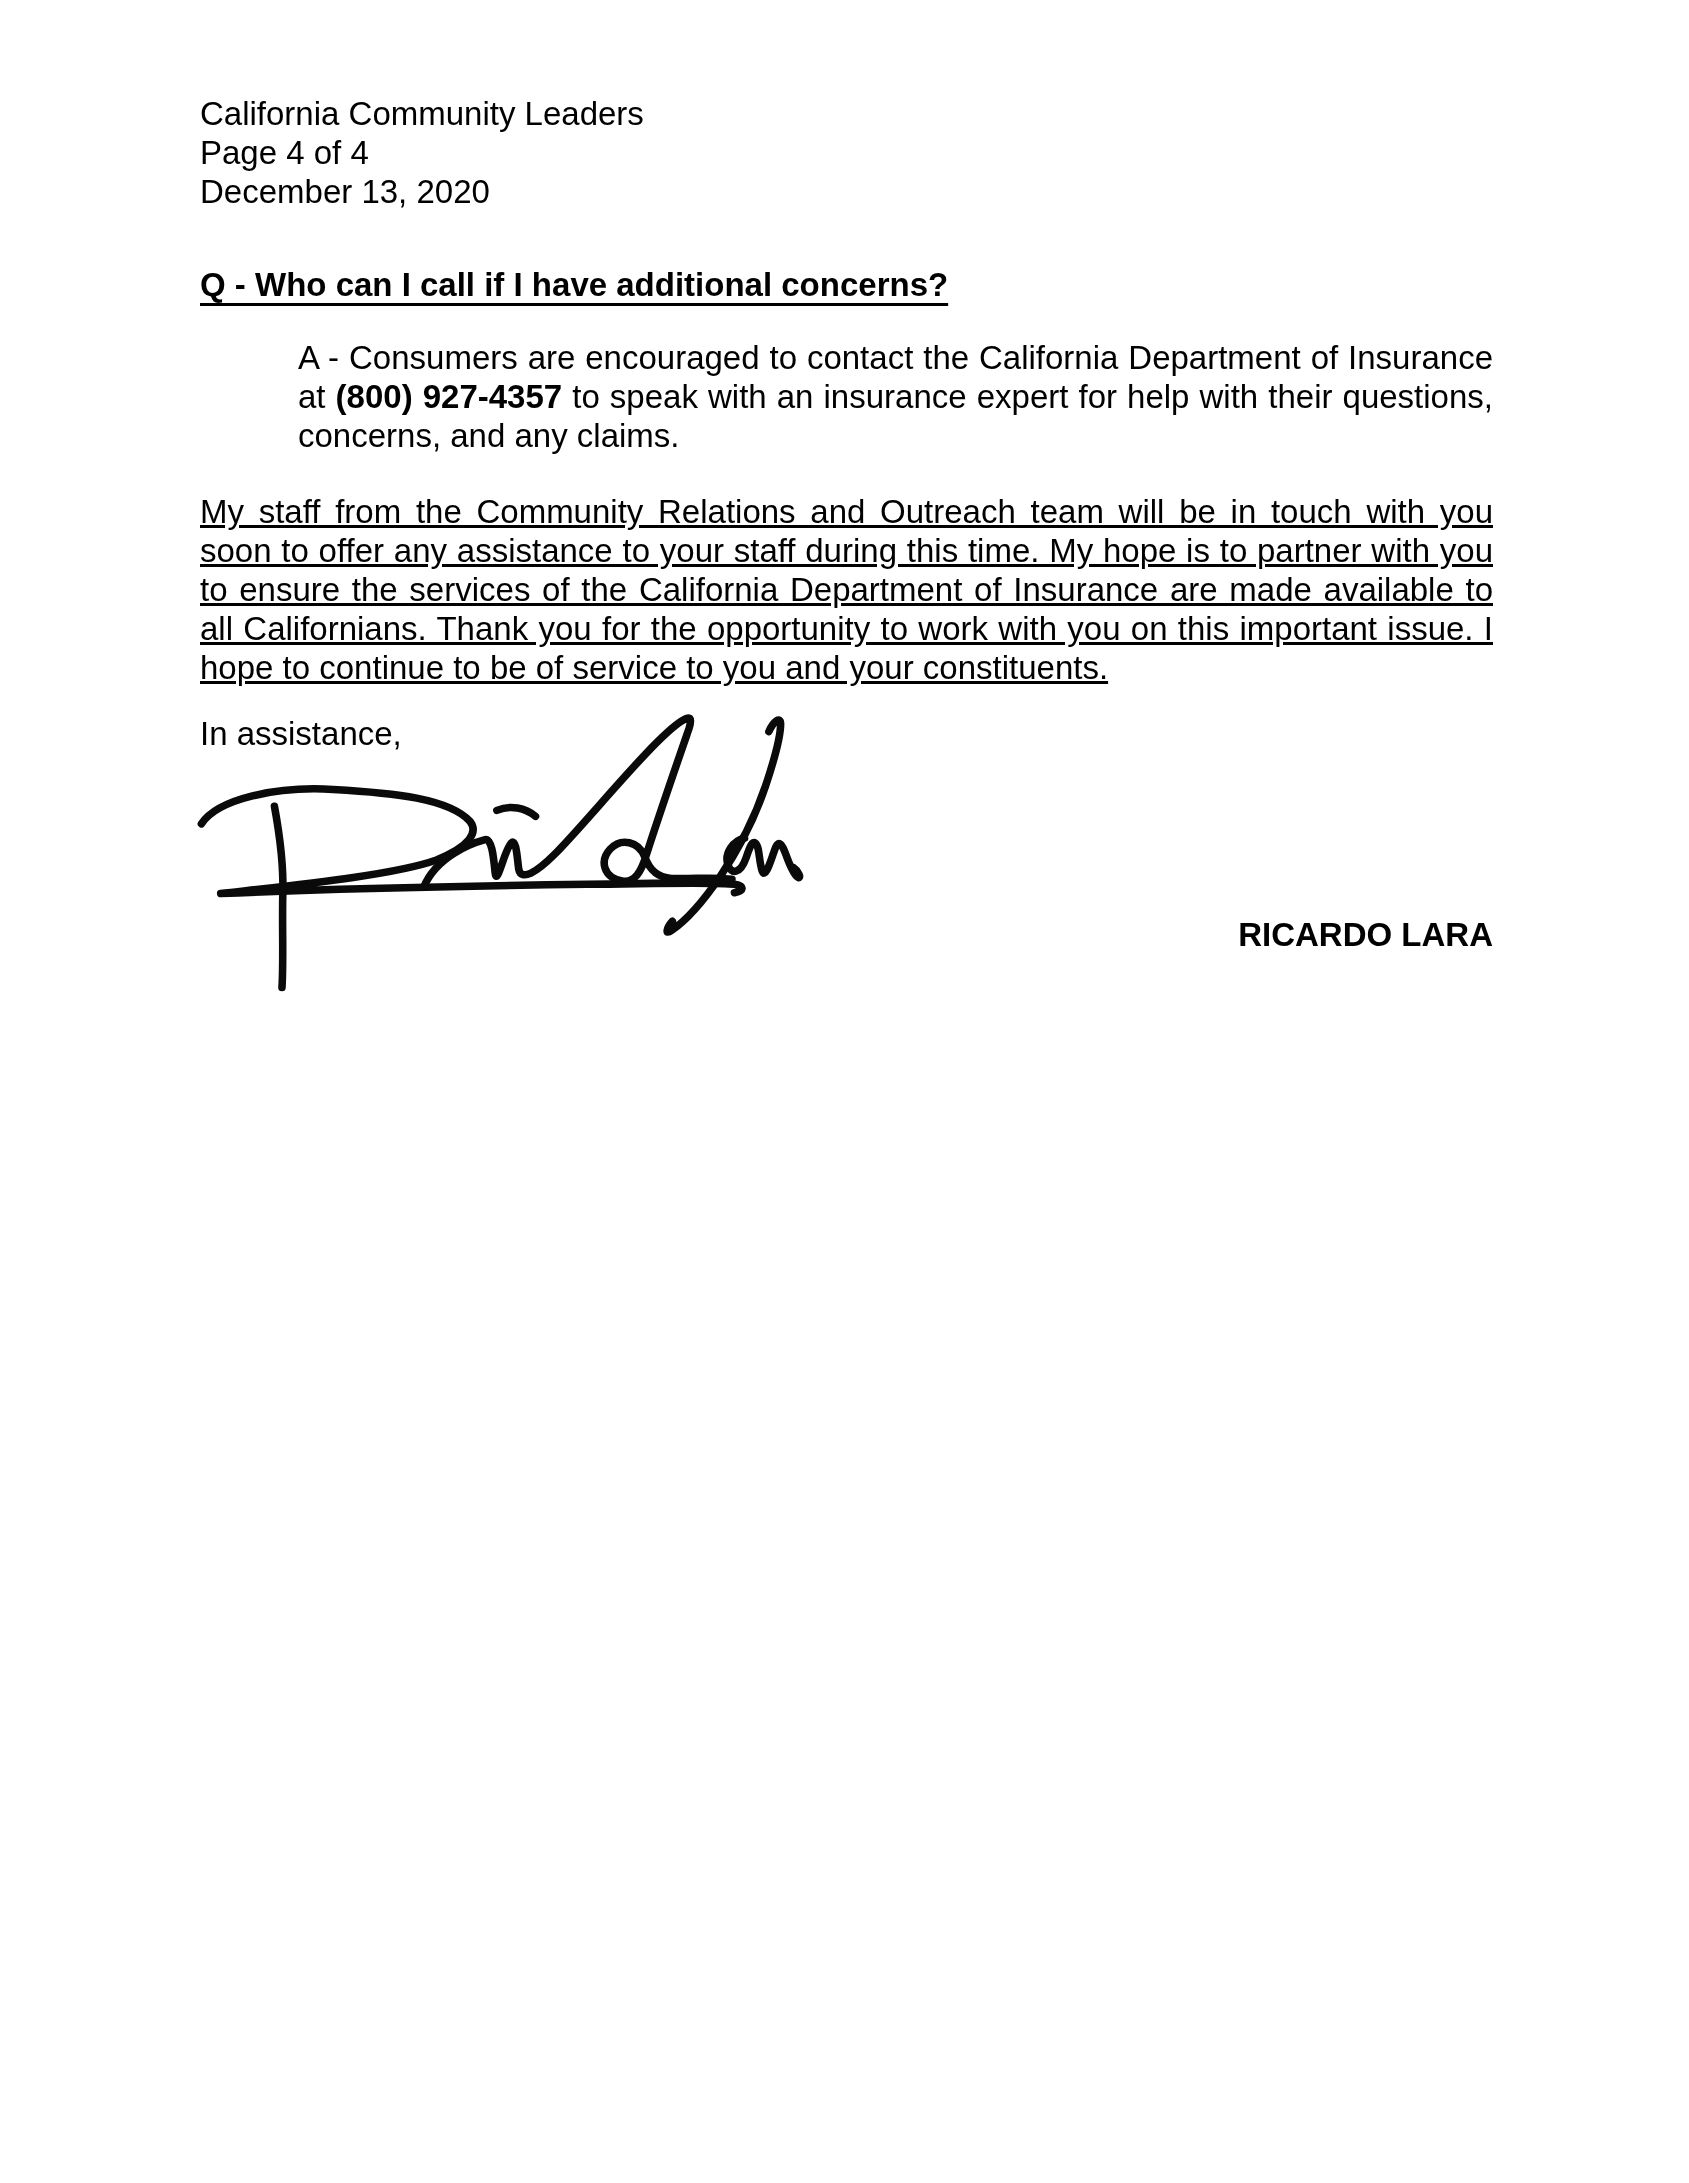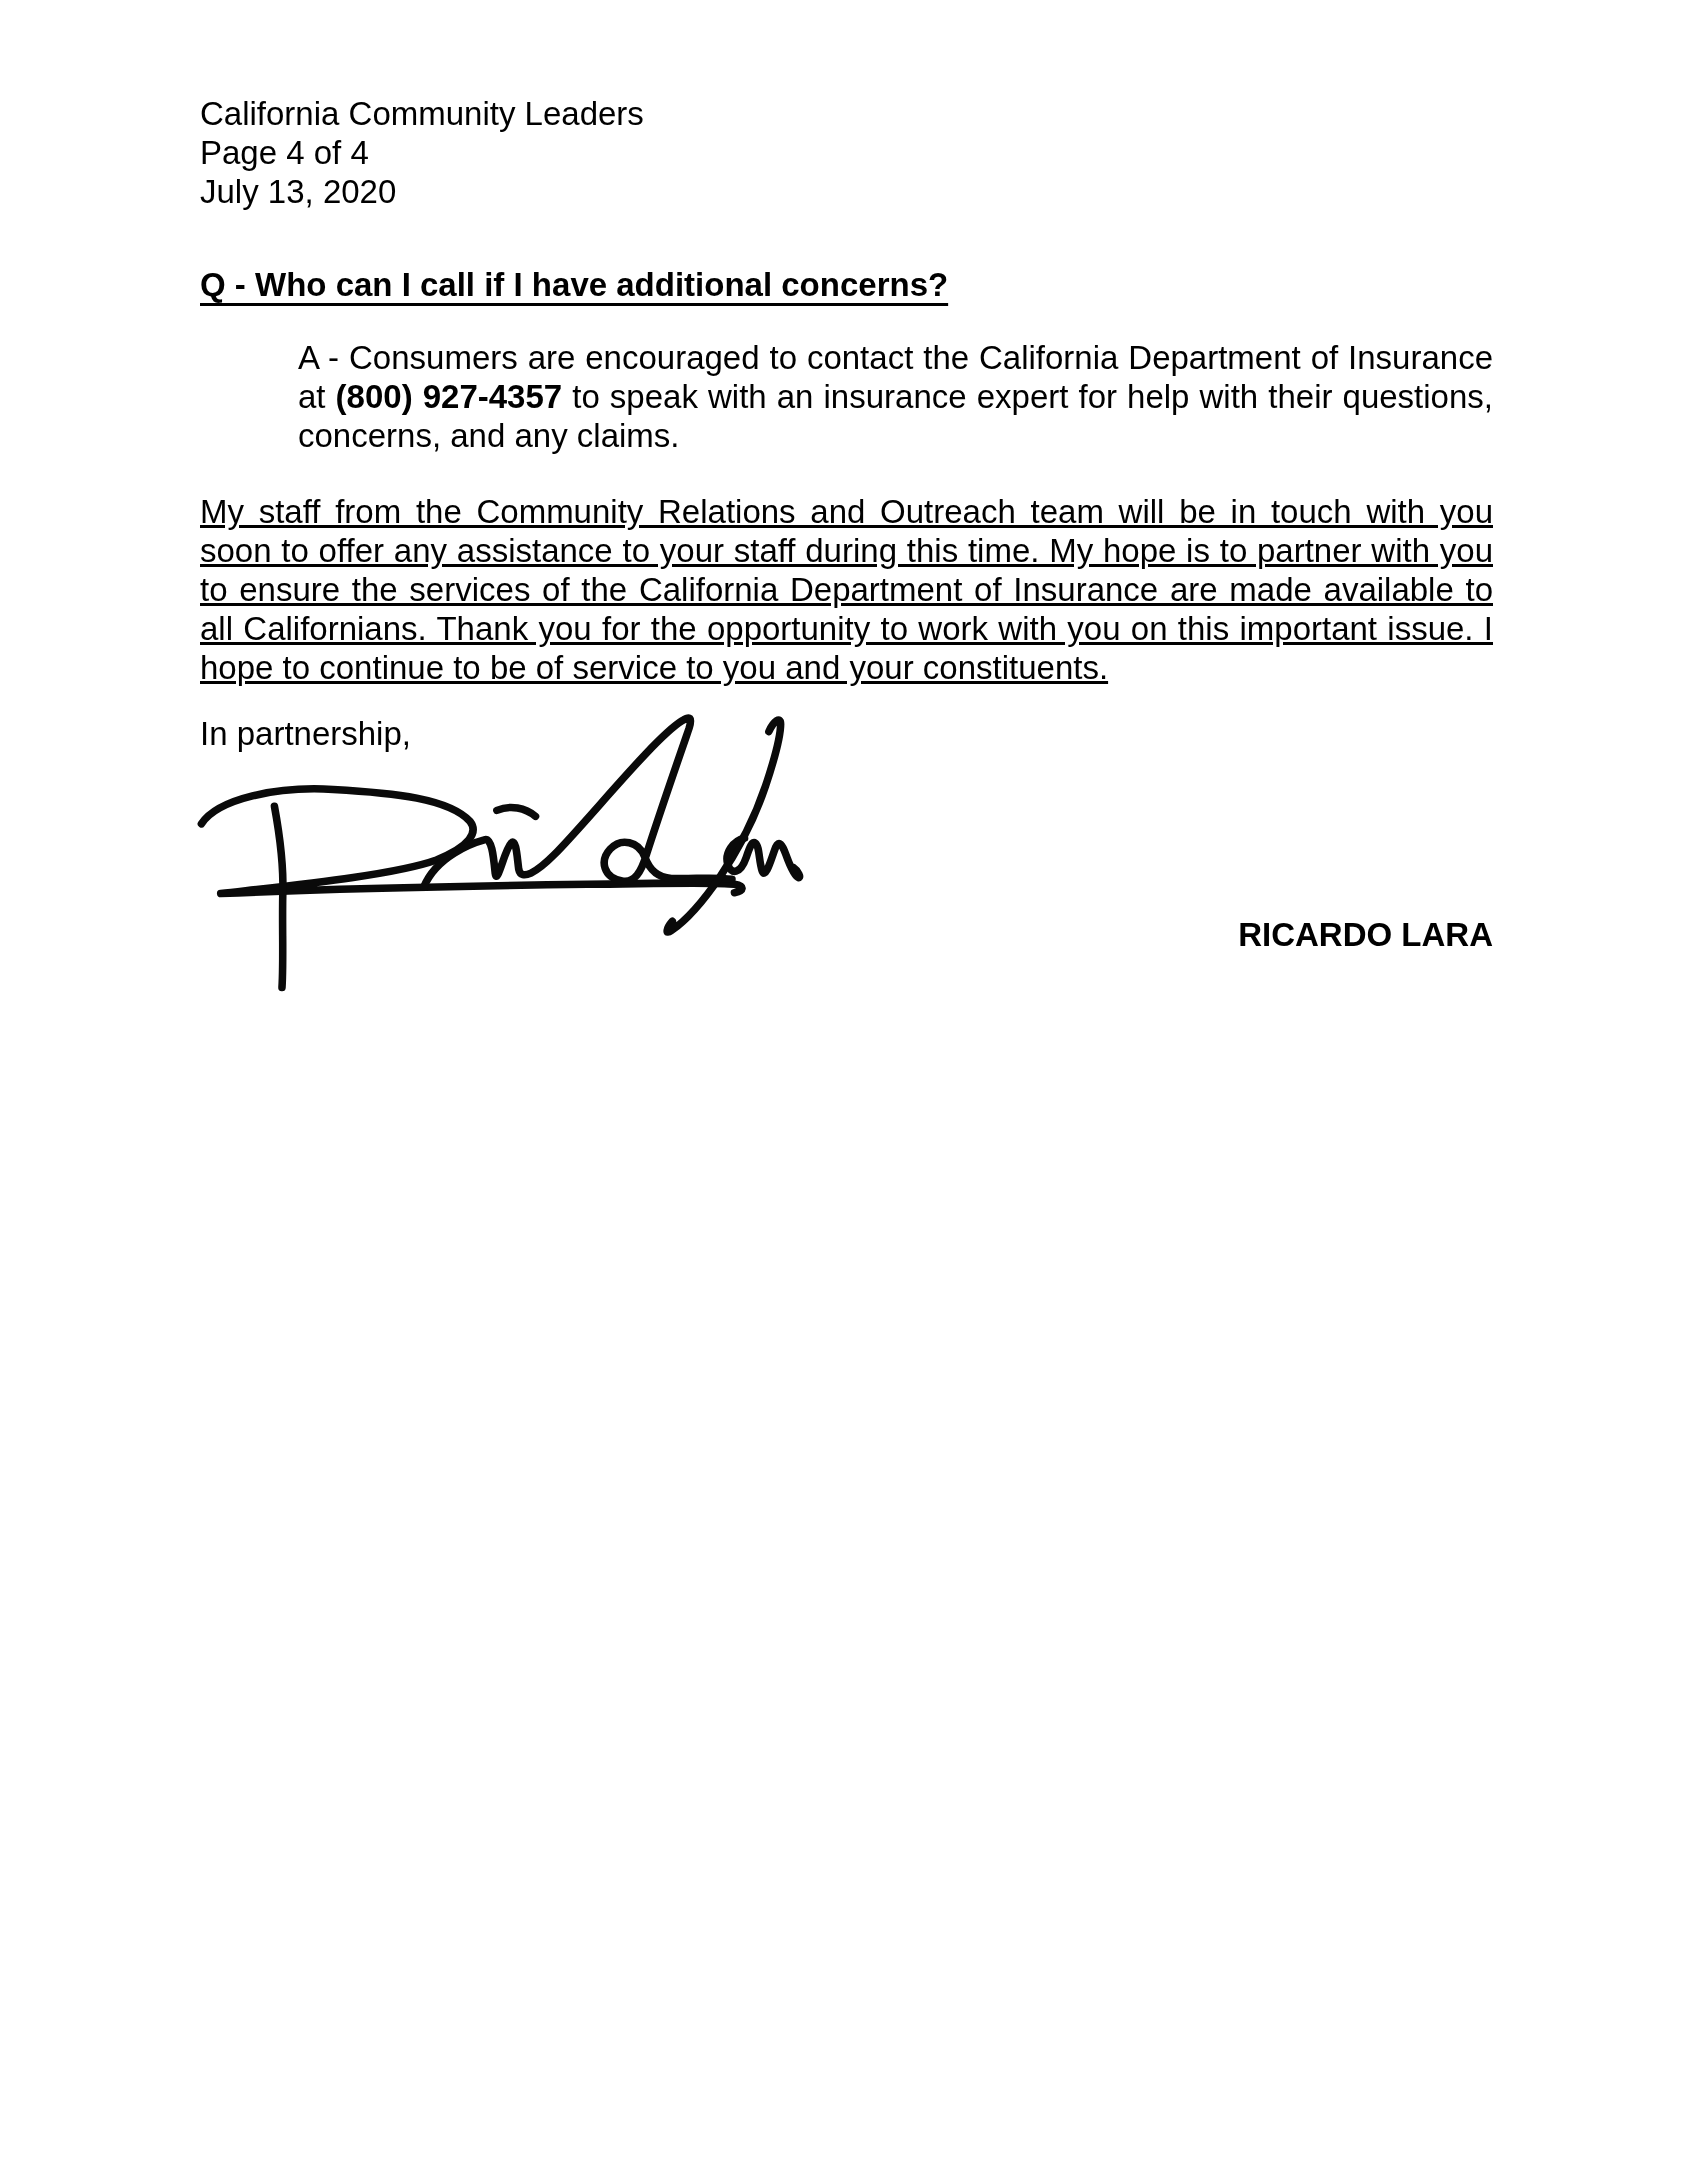--- a/index.html
+++ b/index.html
@@ -70,32 +70,32 @@
 </style>
 </head>
 <body>
 
 <div class="page">
   <div class="content">
 
     <div class="header">
       <div>California Community Leaders</div>
       <div>Page 4 of 4</div>
-      <div>July 13, 2020</div>
+      <div>December 13, 2020</div>
     </div>
 
     <div class="question">
       <span class="q-text">Q - Who can I call if I have additional concerns?</span>
     </div>
 
     <p class="answer"><span>A - Consumers are encouraged to contact the California Department of Insurance at </span><span class="phone">(800) 927-4357</span><span> to speak with an insurance expert for help with their questions, concerns, and any claims.</span></p>
 
     <p class="body-para">My staff from the Community Relations and Outreach team will be in touch with you soon to offer any assistance to your staff during this time.  My hope is to partner with you to ensure the services of the California Department of Insurance are made available to all Californians.  Thank you for the opportunity to work with you on this important issue. I hope to continue to be of service to you and your constituents.</p>
 
-    <p class="valediction">In partnership,</p>
+    <p class="valediction">In assistance,</p>
 
     <div class="signature-wrap">
       <svg class="signature-svg" viewBox="0 0 760 345" role="img" aria-label="Ricardo Lara handwritten signature">
         <path d="M 10,133 C 30,103 100,88 167,92 C 240,96 305,103 330,130 C 340,143 330,160 290,176 C 240,194 120,206 33,216 C 150,211 330,207 470,205 C 560,204 625,202 645,205 C 658,207 656,213 645,215"></path>
         <path d="M 97,112 C 104,150 108,180 107,215 C 106,255 108,295 106,328"></path>
         <path d="M 362,117 C 378,110 396,114 408,124"></path>
         <path d="M 275,208 C 290,172 332,156 347,152 C 356,149 358,172 360,192 C 362,208 371,164 379,156 C 385,150 386,172 388,187 C 391,202 410,190 430,170 C 470,130 550,30 583,10 C 592,4 595,6 591,19 C 581,48 556,120 540,170 C 534,190 526,204 511,201 C 489,197 484,177 497,163 C 510,149 531,154 538,172 C 544,188 553,197 570,198 C 595,199 620,196 642,199"></path>
         <path d="M 686,23 C 692,10 700,5 700,14 C 700,30 694,52 682,88 C 655,168 602,238 570,260 C 562,266 564,257 571,249"></path>
         <path d="M 657,150 C 643,153 633,168 637,181 C 641,194 652,193 659,173 C 663,161 666,153 670,156 C 675,160 674,178 678,189 C 682,200 689,174 694,161 C 698,152 702,158 706,169 C 711,183 717,196 721,197 C 725,198 721,189 715,185"></path>
       </svg>

